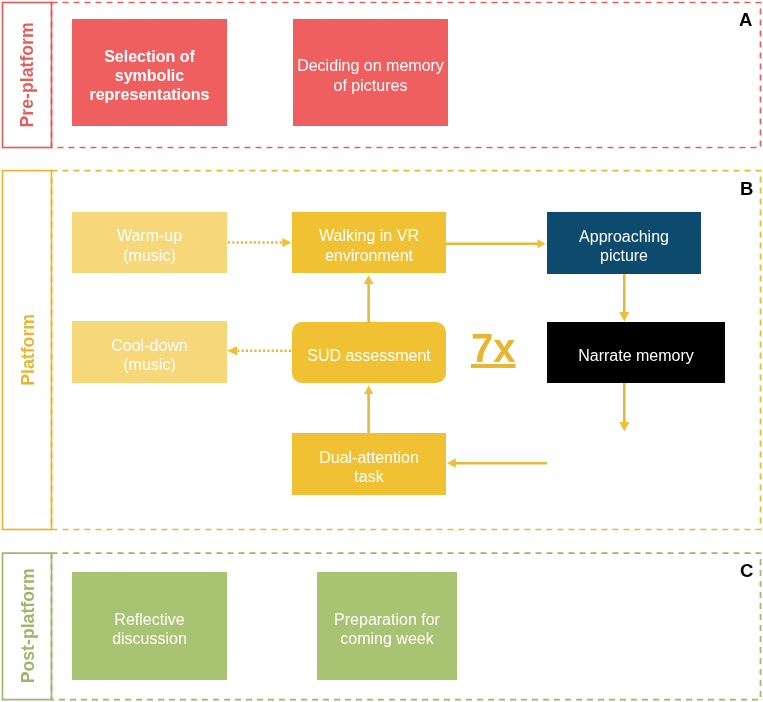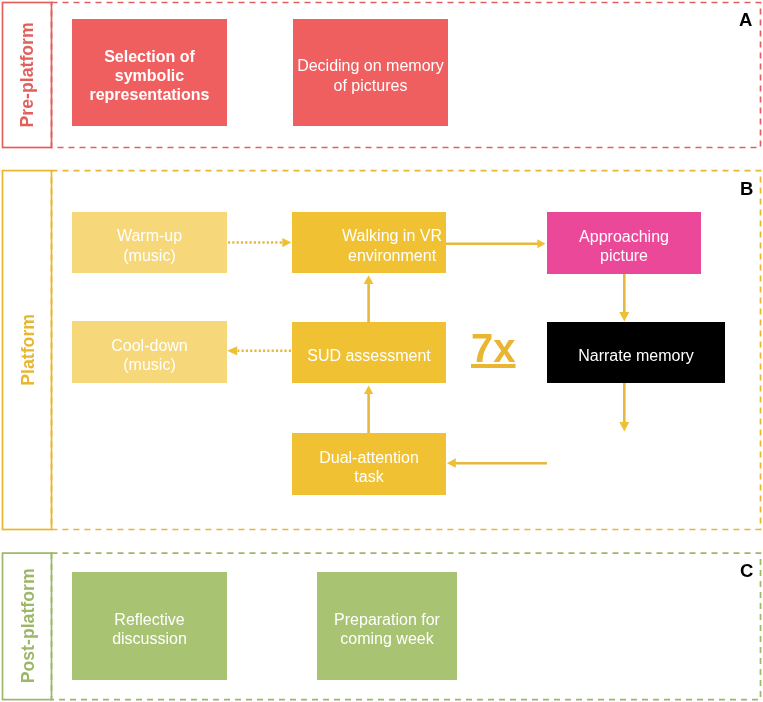--- a/index.html
+++ b/index.html
@@ -80,42 +80,42 @@
   </div>
   <div class="panel-letter" style="left:740px;top:180px;">B</div>
 
   <div class="node" style="left:72px;top:212px;width:155px;height:61px;background:#F6D77A;">
     <span class="t">
       <span>Warm-up</span><br>
       <span>(music)</span>
     </span>
   </div>
 
-  <div class="node" style="left:292px;top:212px;width:154px;height:61px;background:#F0C233;justify-content:flex-end;">
+  <div class="node" style="left:292px;top:212px;width:154px;height:61px;background:#F0C233;">
     <span class="t">
       <span>Walking in VR</span><br>
       <span>environment</span>
     </span>
   </div>
 
-  <div class="node" style="left:547px;top:212px;width:154px;height:62px;background:#ec4899;">
+  <div class="node" style="left:547px;top:212px;width:154px;height:62px;background:#0c4a6e;">
     <span class="t">
       <span>Approaching</span><br>
       <span>picture</span>
     </span>
   </div>
 
   <div class="node" style="left:72px;top:321px;width:155px;height:62px;background:#F6D77A;">
     <span class="t">
       <span>Cool-down</span><br>
       <span>(music)</span>
     </span>
   </div>
 
-  <div class="node" style="left:292px;top:322px;width:154px;height:61px;background:#F0C233;">
+  <div class="node" style="left:292px;top:322px;width:154px;height:61px;background:#F0C233;border-radius:10px;">
     <span class="t">
       <span>SUD assessment</span>
     </span>
   </div>
 
   <div class="node" style="left:547px;top:322px;width:178px;height:61px;background:#000000;">
     <span class="t">
       <span>Narrate memory</span>
     </span>
   </div>

